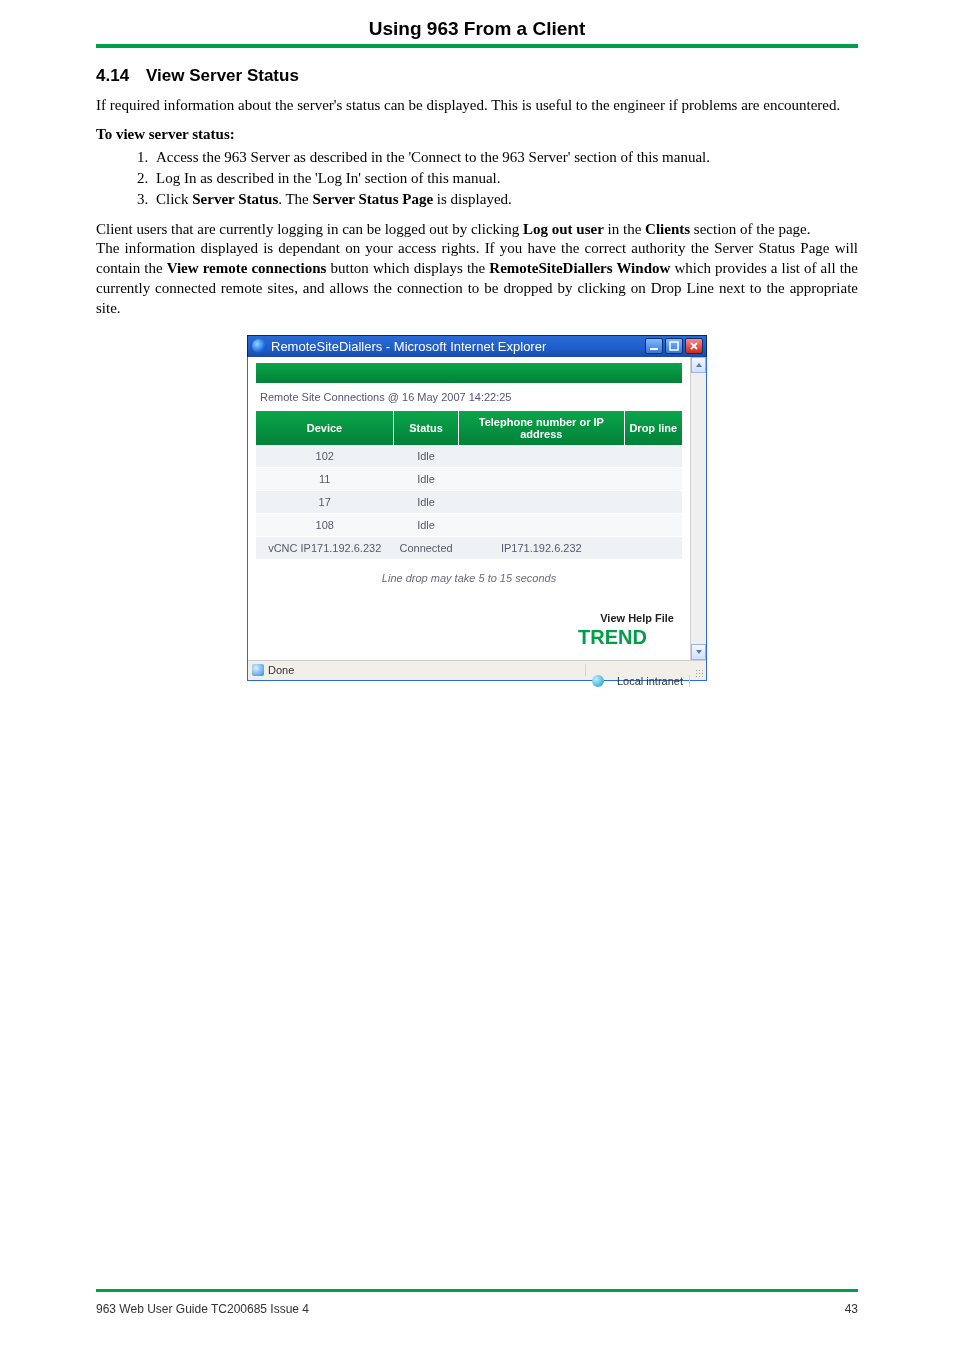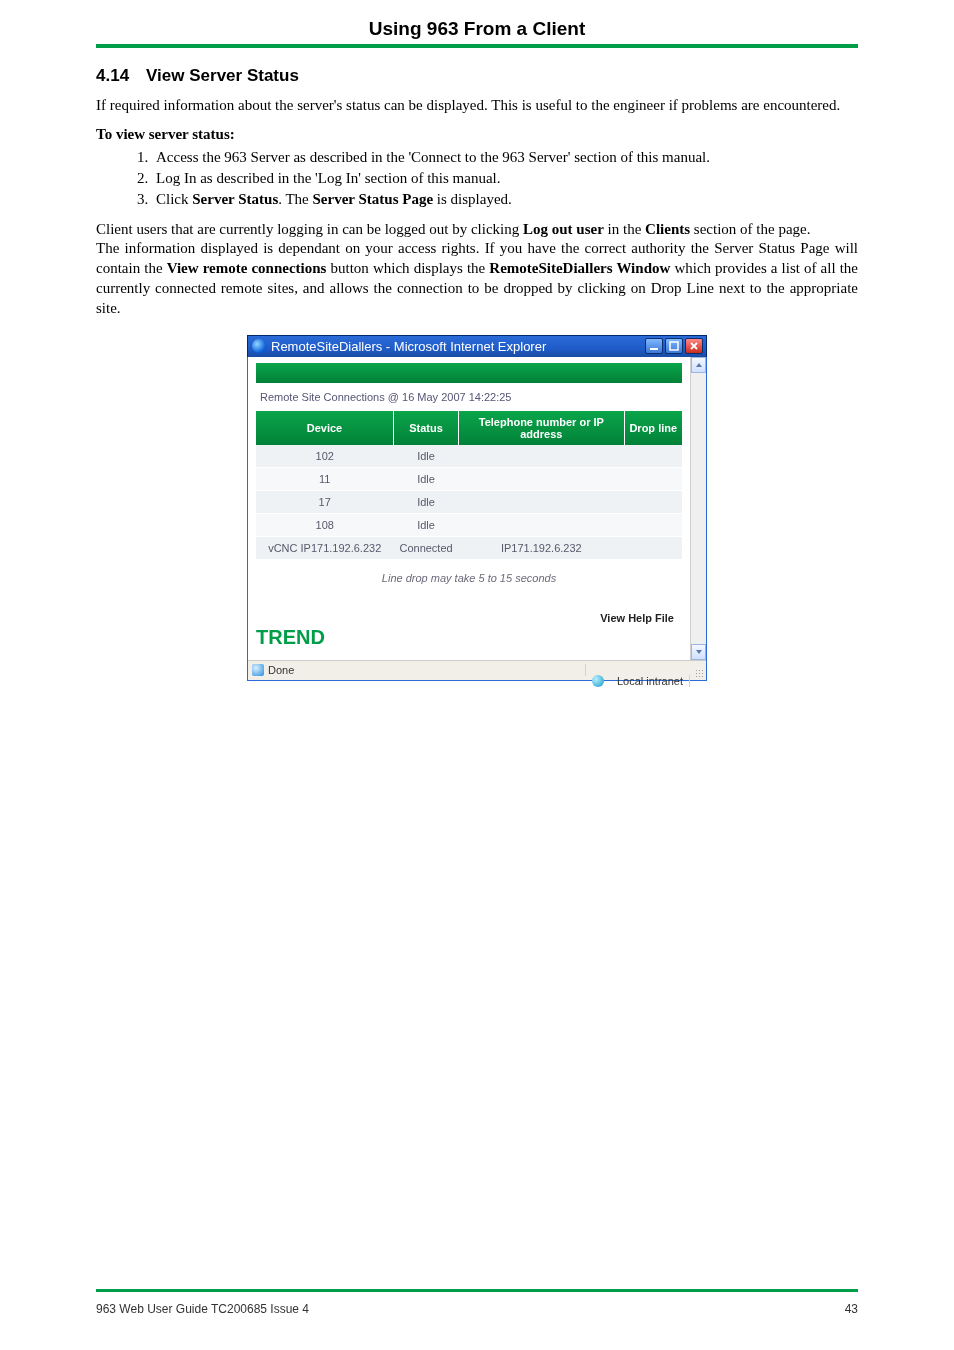--- a/index.html
+++ b/index.html
@@ -167,20 +167,21 @@
   }
   .helpfile {
     text-align: right;
     font-size: 11px;
     font-weight: bold;
     font-family: Verdana, Arial, sans-serif;
     color: #222;
     margin: 6px 8px 2px 0;
   }
   .trendlogo {
+    text-align: right;
     padding: 0 8px 4px 0;
   }
   .trendlogo svg { display:inline-block; }
 
   .statusbar {
     display: flex;
     align-items: center;
     height: 20px;
     border-top: 1px solid #cccccc;
     background: #f1efe7;

